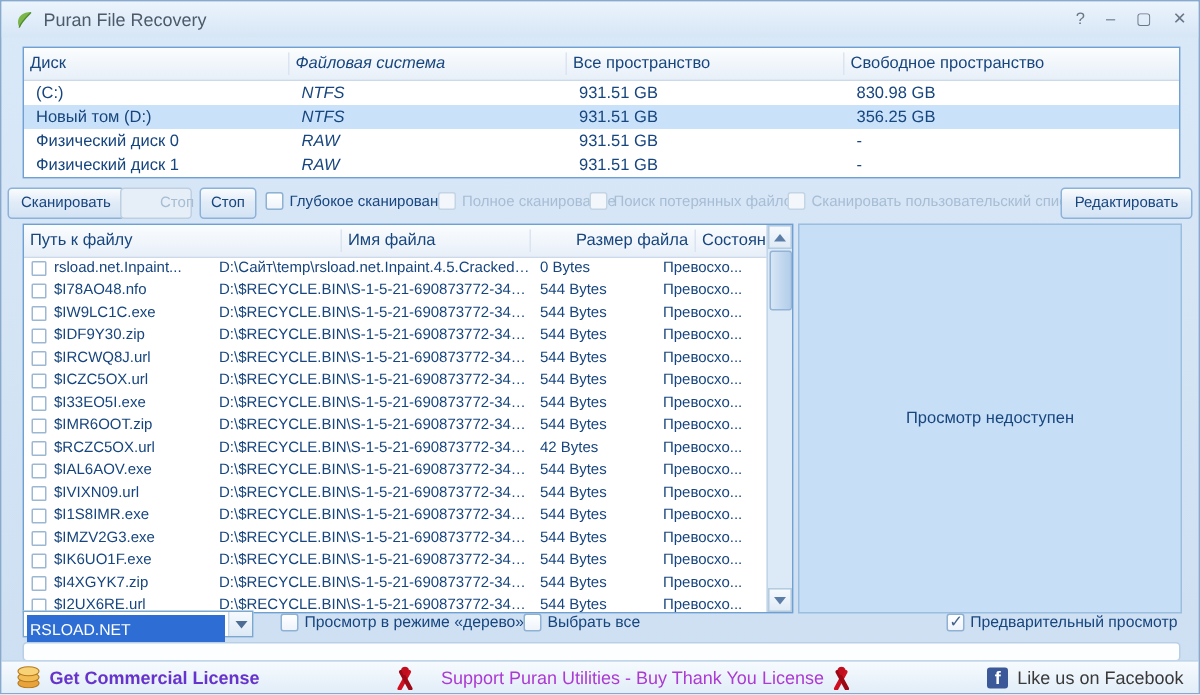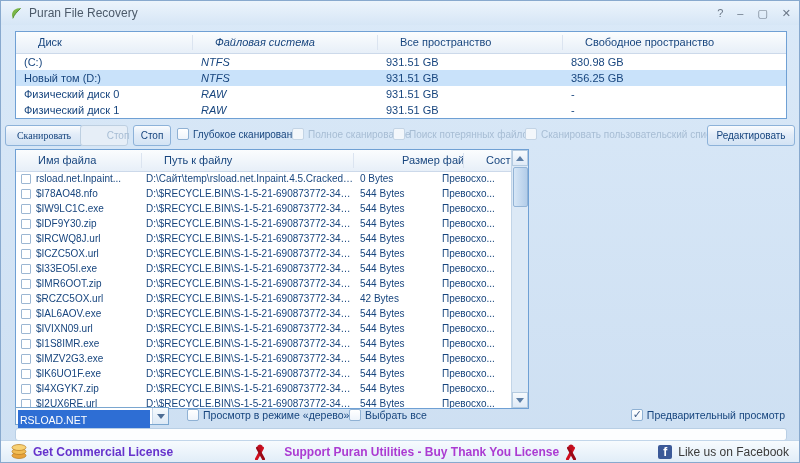--- a/index.html
+++ b/index.html
@@ -14,21 +14,21 @@
     padding:0 8px;background:linear-gradient(#ecf4fc,#d6e6f6);color:#4c5a6a;font-size:12px;gap:6px;}
   .win-controls{margin-left:auto;display:flex;gap:14px;color:#6a7787;font-size:11px;}
   .win-controls span{cursor:default;line-height:1;}
   
   .panel{position:absolute;background:#fff;border:1px solid #6fa0d4;box-sizing:border-box;}
   
   .disk-panel{left:14px;top:30px;width:772px;height:88px;}
   .tbl-header{display:flex;height:21px;align-items:center;
     background:linear-gradient(#fbfdfe,#e7eff8);border-bottom:1px solid #ccd9ea;
     font-size:11px;color:#17457e;}
-  .tbl-header .hc{padding-left:22px;box-sizing:border-box;border-right:1px solid #dbe4f0;height:15px;line-height:15px;white-space:nowrap;overflow:hidden;}
+  .tbl-header .hc{padding-left:4px;box-sizing:border-box;border-right:1px solid #dbe4f0;height:15px;line-height:15px;white-space:nowrap;overflow:hidden;}
   .disk-row{display:flex;height:16px;align-items:center;font-size:11px;white-space:nowrap;}
   .disk-row.selected{background:#c9e2fa;}
   .disk-row .c{padding-left:8px;box-sizing:border-box;overflow:hidden;}
   .dc1{width:177px;} .dc2{width:185px;font-style:italic;} .dc3{width:185px;} .dc4{flex:1;}
   
   .toolbar{position:absolute;left:4px;right:4px;top:124px;height:22px;font-size:10px;}
   .btn{position:absolute;top:0;height:21px;box-sizing:border-box;display:flex;align-items:center;justify-content:center;
     background:linear-gradient(#fafcfe,#e2ecf8 45%,#d3e3f4);border:1px solid #8db2d9;border-radius:3px;
     color:#17457e;padding:0 4px;white-space:nowrap;cursor:default;}
   .btn.disabled{color:#a7bdd4;border-color:#bdcfe1;background:#e6eef7;}
@@ -69,21 +69,21 @@
   .bottom-row .cb{top:2px;}
   .cb-tree{left:172px;} .cb-selall{left:318px;margin-left:16px;} .cb-preview{right:0;margin-left:21px;}
   
   .status-strip{position:absolute;left:14px;top:427px;width:772px;height:13px;box-sizing:border-box;
     background:#fdfeff;border:1px solid #b9cfe5;border-radius:3px;}
   .statusbar{position:absolute;left:0;right:0;bottom:0;height:22px;box-sizing:border-box;
     background:linear-gradient(#f7fbfe,#e1edf8);border-top:1px solid #c2d6ea;
     display:flex;align-items:center;padding:0 10px;justify-content:space-between;font-size:12px;}
   .sb-group{display:flex;align-items:center;gap:6px;cursor:default;}
   .sb-license{color:#6633cc;font-weight:bold;}
-  .sb-support{color:#ab3bd2;font-weight:bold;margin-left:12px;}
+  .sb-support{color:#ab3bd2;font-weight:normal;margin-left:12px;}
   .sb-fb{color:#3a3a3a;font-size:12px;}
   .fb-icon{width:14px;height:14px;background:#3b5998;border-radius:2px;color:#fff;
     display:flex;align-items:flex-end;justify-content:center;font-size:12px;font-weight:bold;line-height:13px;}
   .fb-icon::after{content:"f";}
 </style>
 </head>
 <body>
 
 <div class="window">
 
@@ -136,21 +136,21 @@
         <div class="disk-row">
           <div class="c dc1">Физический диск 1</div>
           <div class="c dc2">RAW</div>
           <div class="c dc3">931.51 GB</div>
           <div class="c dc4">-</div>
         </div>
       </div>
   </div>
 
   <div class="toolbar">
-    <div class="btn" style="left:0;width:78px;font-family:Liberation Serif, serif;">Сканировать</div>
+    <div class="btn" style="left:0;width:78px;">Сканировать</div>
     <div class="btn disabled" style="left:75px;width:48px;padding-left:32px;">Стоп</div>
     <div class="btn" style="left:128px;width:38px;">Стоп</div>
     <div class="cb" style="left:172px;">
       <span class="box"></span>
       <span>Глубокое сканирование</span>
     </div>
     <div class="cb disabled" style="left:287px;">
       <span class="box"></span>
       <span>Полное сканирование</span>
     </div>
@@ -160,22 +160,22 @@
     </div>
     <div class="cb disabled" style="left:520px;">
       <span class="box"></span>
       <span>Сканировать пользовательский список</span>
     </div>
     <div class="btn" style="right:0;width:88px;">Редактировать</div>
   </div>
 
   <div class="panel file-panel">
     <div class="tbl-header file-header">
+      <div class="hc fh2">Путь к файлу</div>
       <div class="hc fh1">Имя файла</div>
-      <div class="hc fh2">Путь к файлу</div>
       <div class="hc fh3">Размер файла</div>
       <div class="hc fh4">Состояние</div>
     </div>
     <div class="file-rows">
 
         <div class="file-row">
           <span class="rcb"></span>
           <div class="fc-name">rsload.net.Inpaint...</div>
           <div class="fc-path">D:\Сайт\temp\rsload.net.Inpaint.4.5.Cracked-PCL....</div>
           <div class="fc-size">0 Bytes</div>
@@ -306,20 +306,23 @@
       <div class="varrow up">
           <span class="tri-up"></span>
         </div>
       <div class="vthumb"></div>
       <div class="varrow down">
           <span class="tri-down"></span>
         </div>
     </div>
   </div>
 
+  <div class="preview-panel">
+    <span>Просмотр недоступен</span>
+  </div>
 
   <div class="bottom-row">
     <div class="combo">
       <div class="combo-value">RSLOAD.NET</div>
       <div class="combo-arrow">
           <span class="tri-down" style="border-top-color:#4d6d94;"></span>
         </div>
     </div>
     <div class="cb cb-tree">
       <span class="box"></span>

